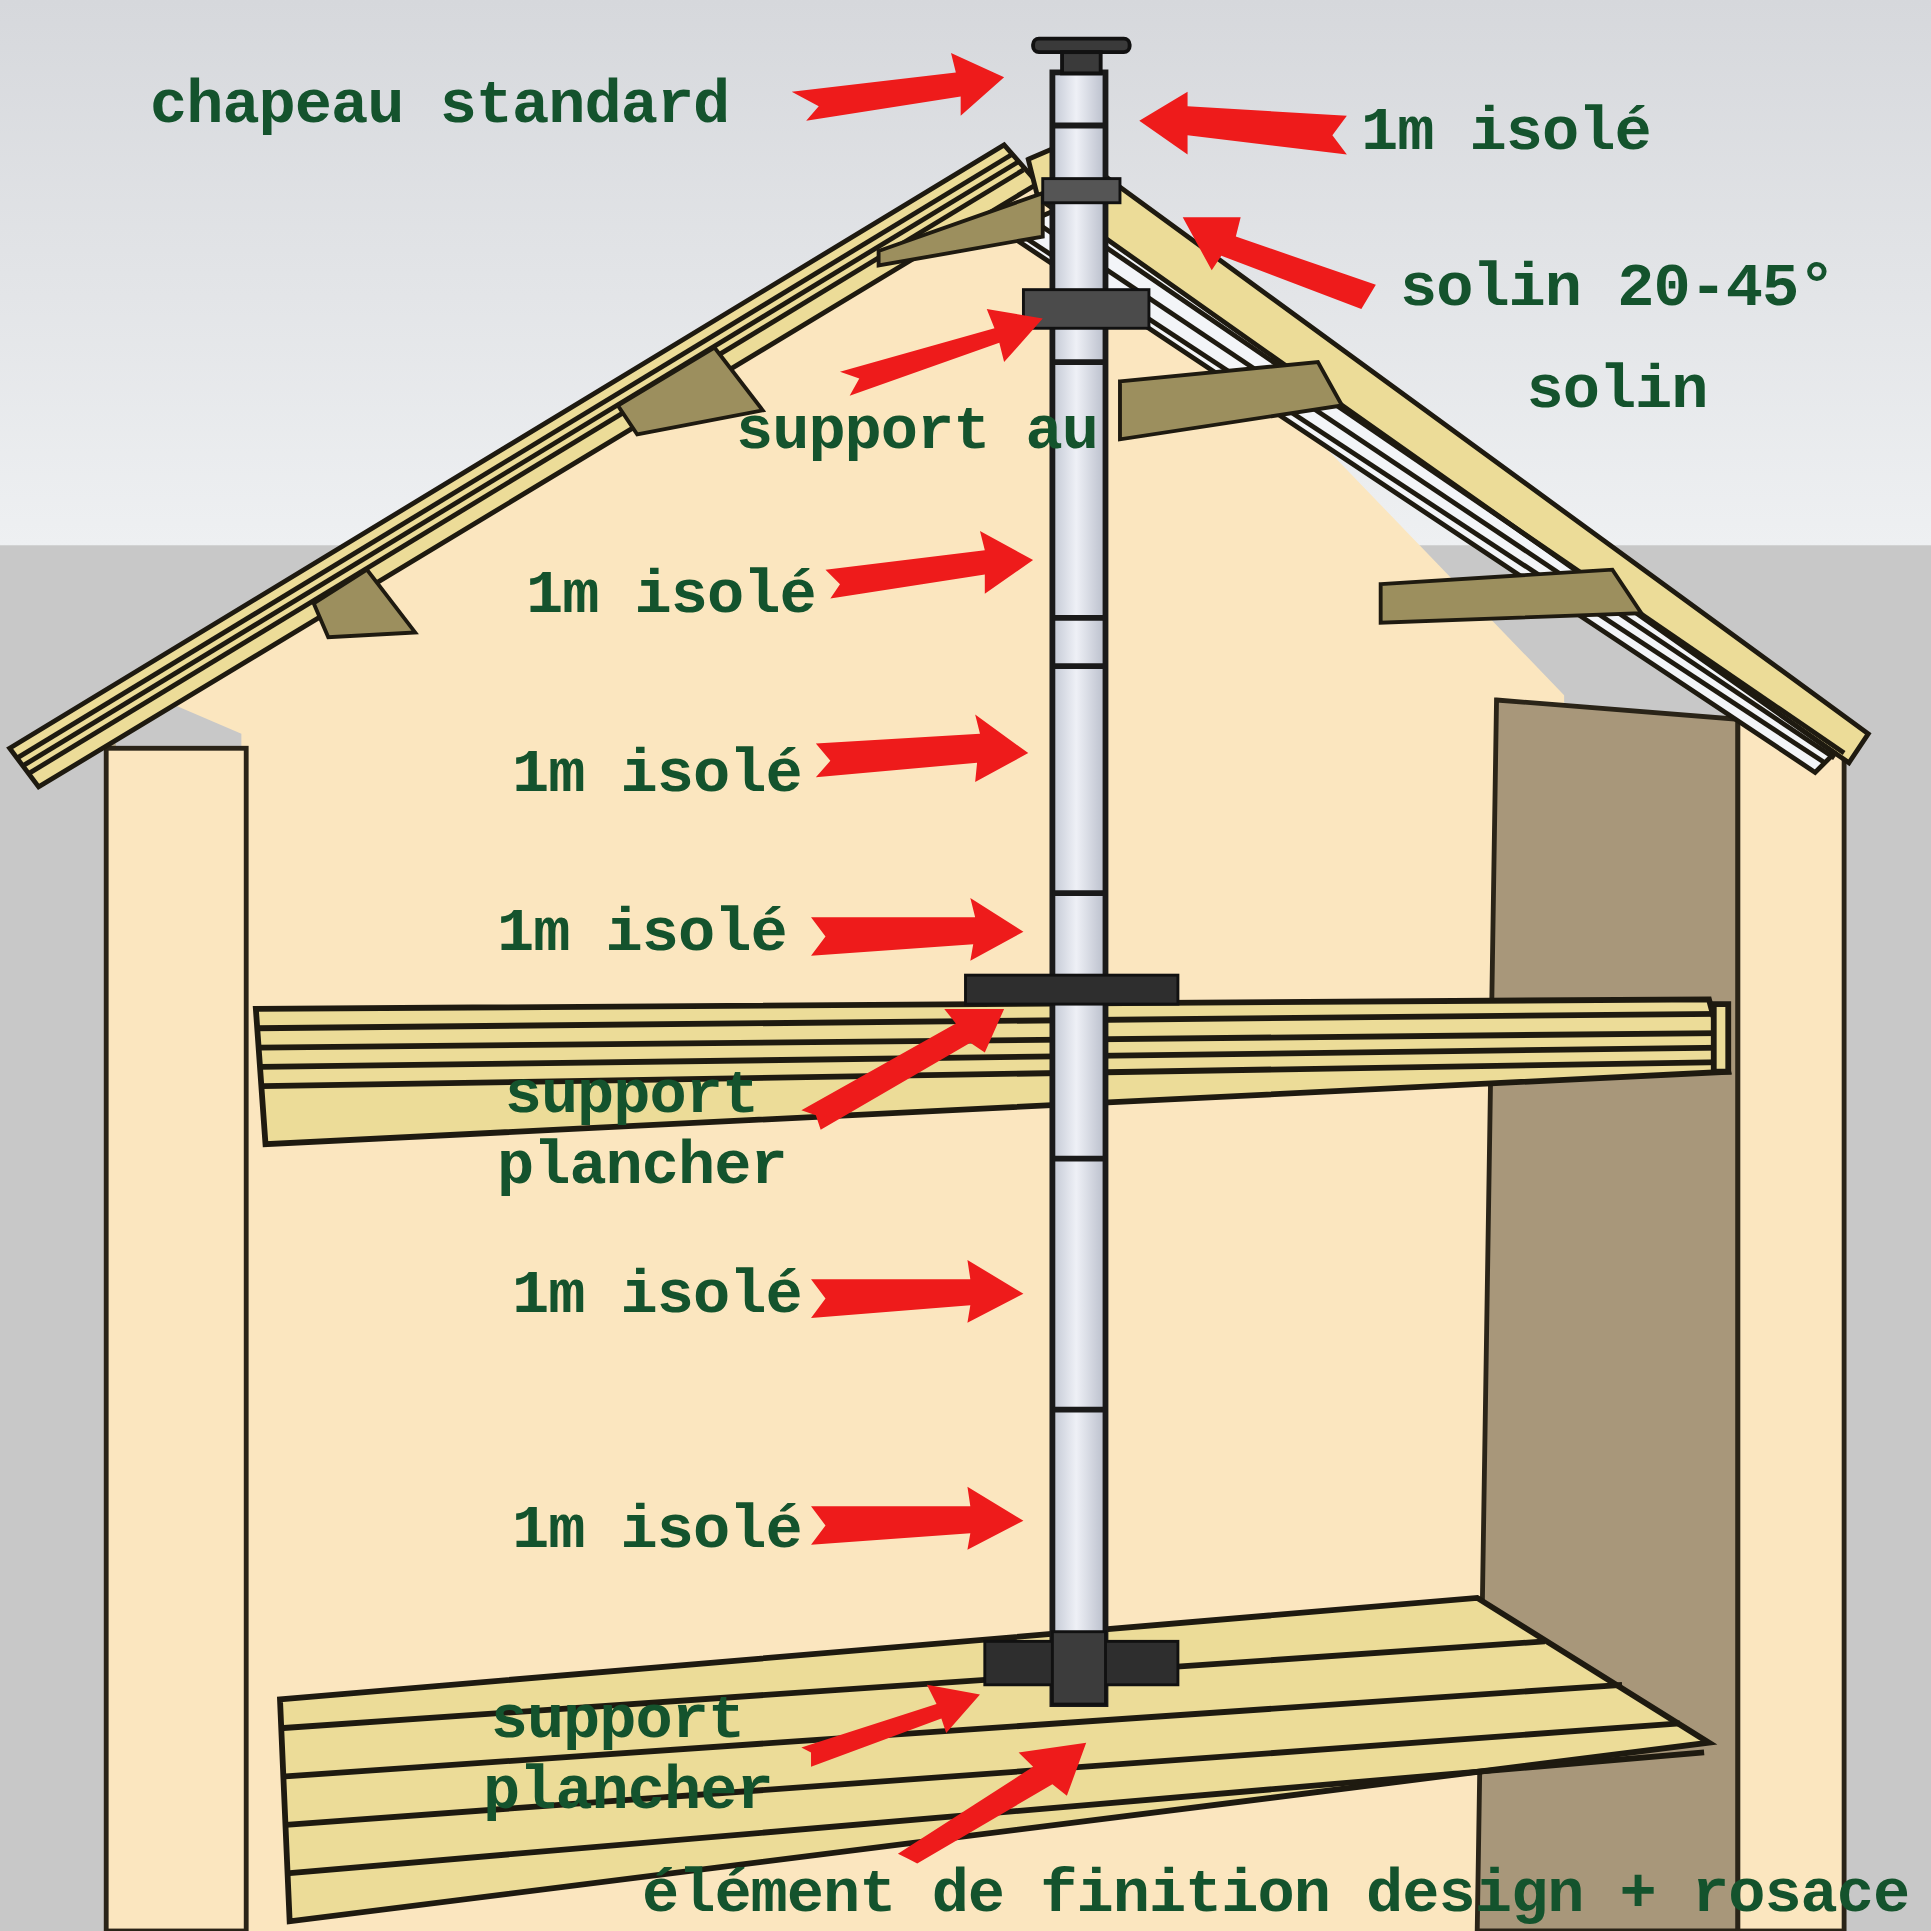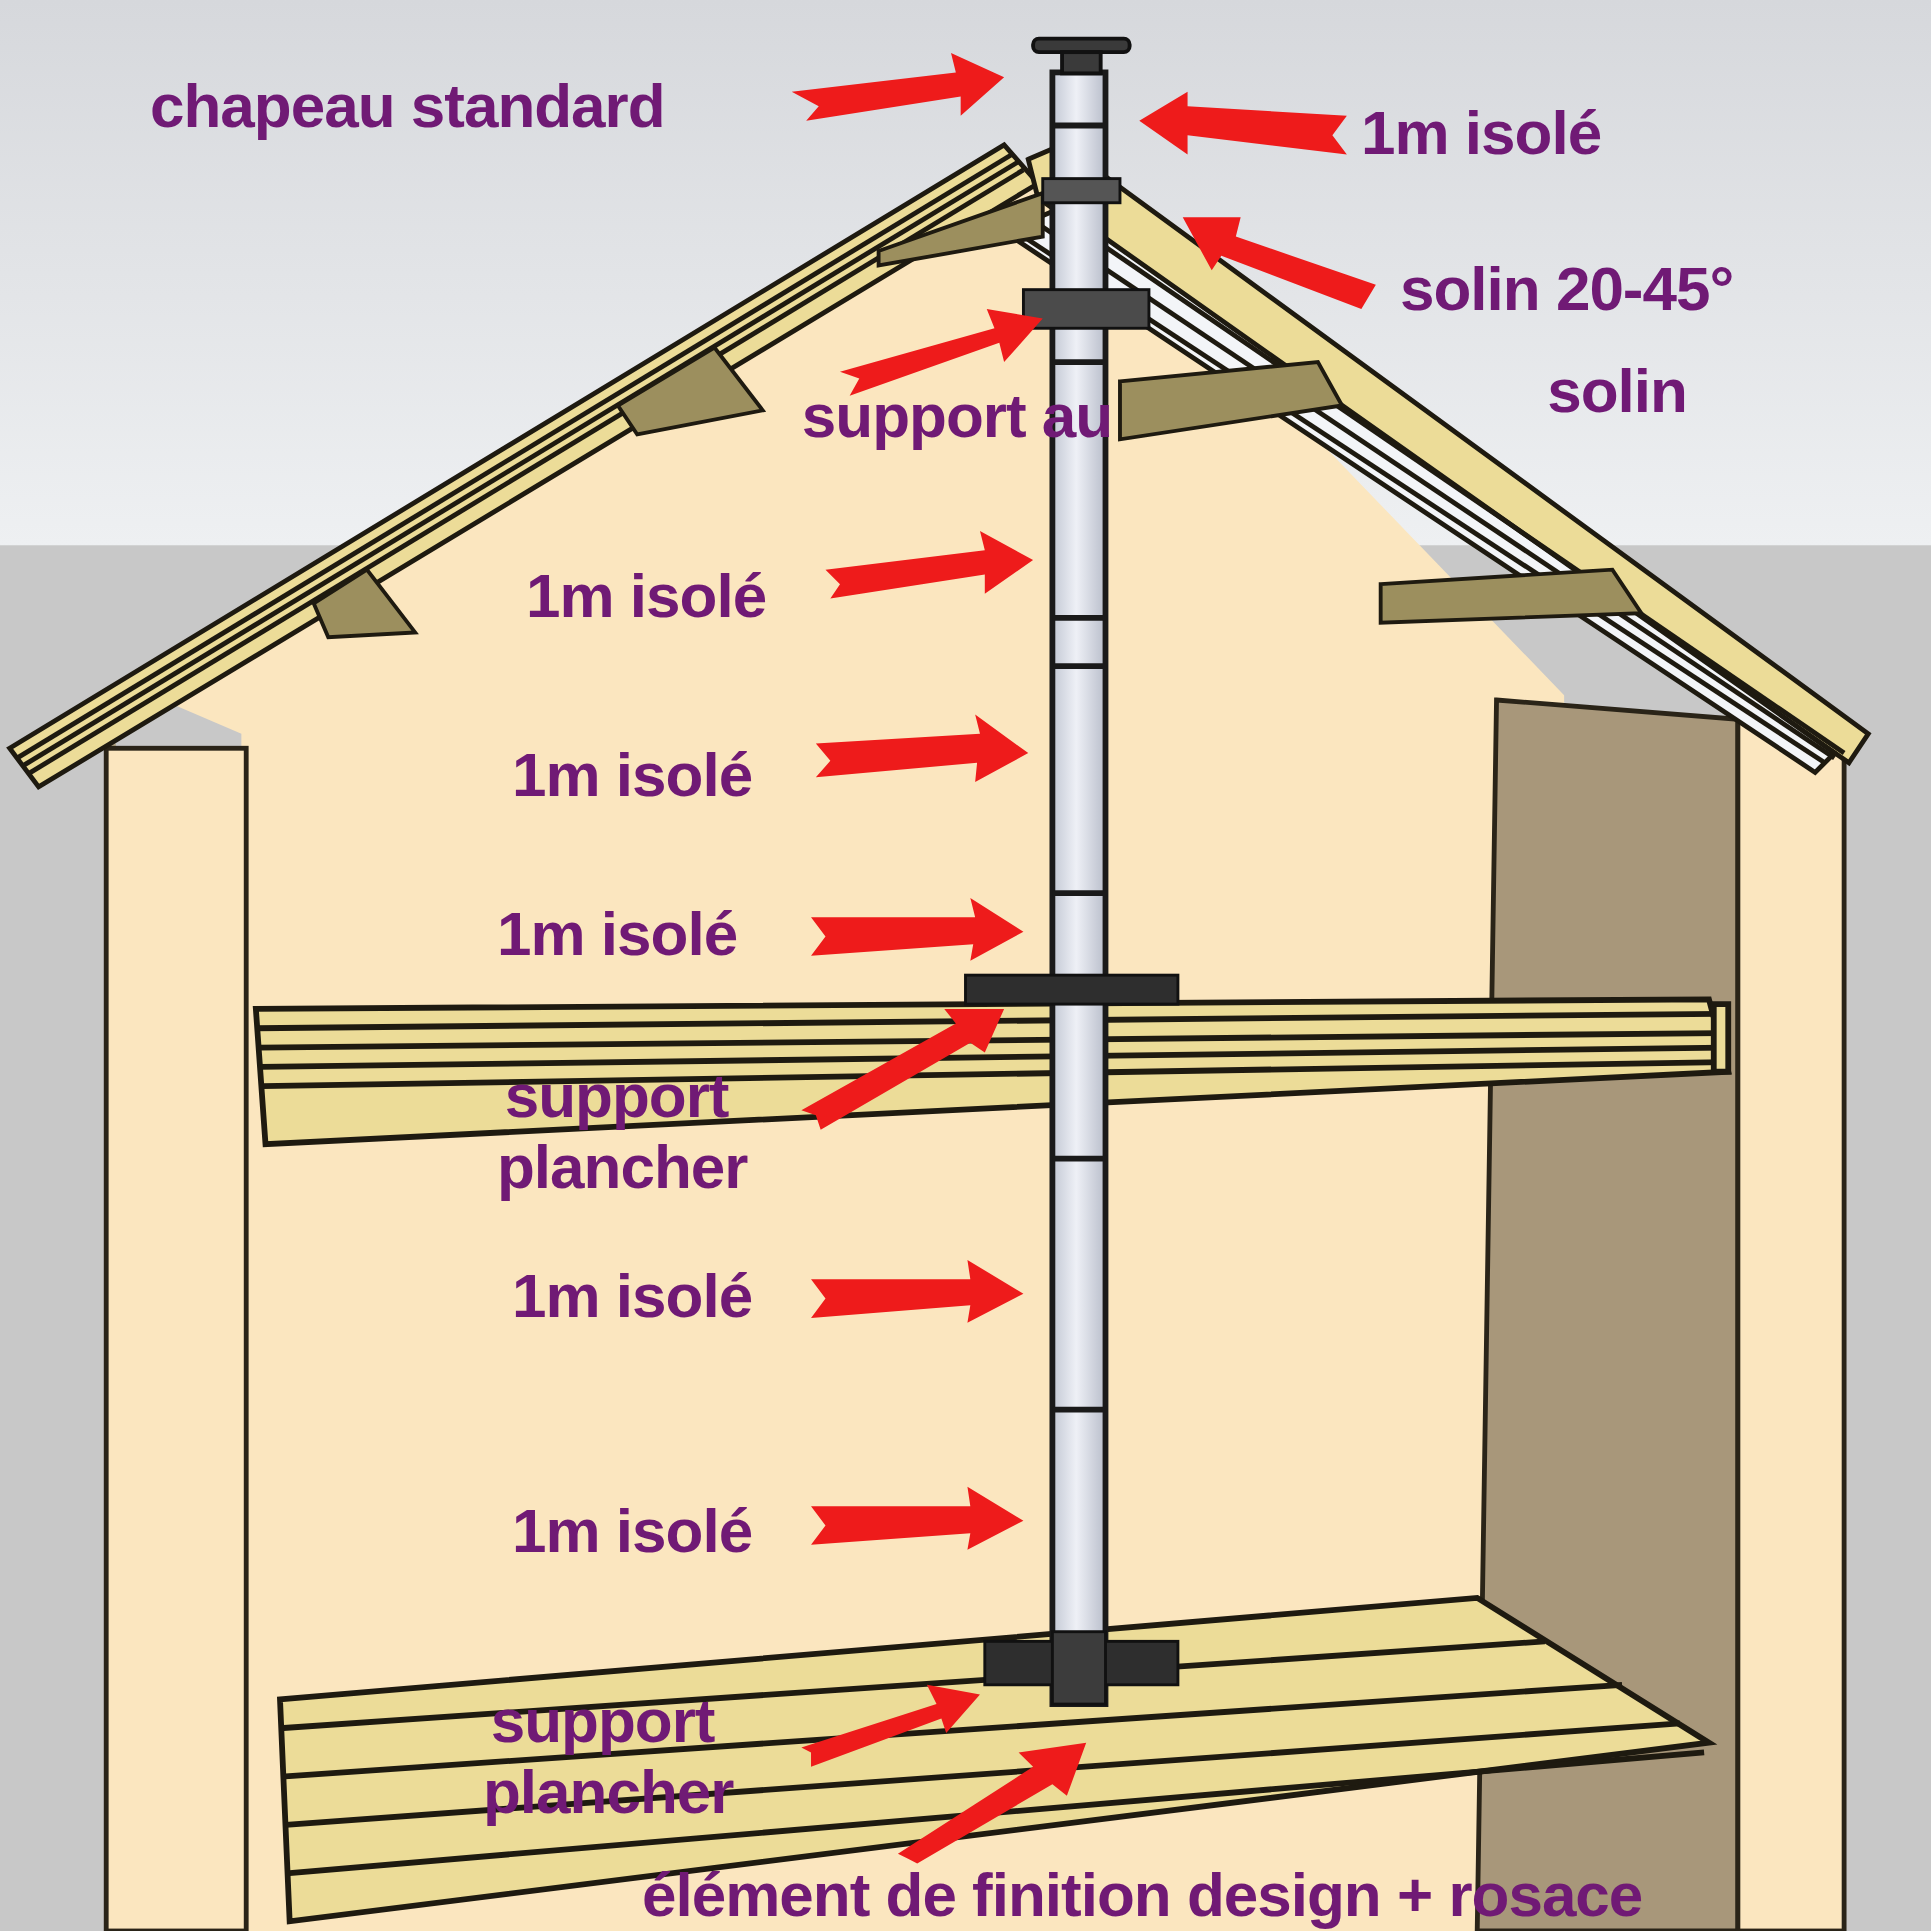--- a/index.html
+++ b/index.html
@@ -1,21 +1,21 @@
 <!DOCTYPE html>
 <html><head>
 <meta charset="utf-8">
 <style>
   html, body { margin:0; padding:0; }
   body { width:1931px; height:1931px; overflow:hidden; position:relative;
          background:#c9c9c9; font-family:"DejaVu Sans", sans-serif; }
   #scene { position:absolute; left:0; top:0; width:1931px; height:1931px; }
-  .lbl { position:absolute; color:#701a75; font-weight:bold; font-size:62px;
+  .lbl { position:absolute; color:#14532d; font-weight:bold; font-size:62px;
          line-height:71px; white-space:nowrap; letter-spacing:-1px;
-         font-family:Liberation Sans, sans-serif; }
+         font-family:Liberation Mono, monospace; }
   .lbl.center { text-align:center; }
 </style>
 </head>
 <body>
 
 <svg id="scene" viewBox="0 0 2000 2000" xmlns="http://www.w3.org/2000/svg">
   <defs>
     <linearGradient id="skyg" x1="0" y1="0" x2="0" y2="1">
       <stop offset="0" stop-color="#d6d8dc"></stop>
       <stop offset="1" stop-color="#eef0f2"></stop>
@@ -122,21 +122,21 @@
     <polygon points="930,1920 1070,1830 1055,1815 1125,1805 1105,1860 1090,1848 950,1930 940,1925"></polygon>
   </g>
 </svg>
 
 <div class="lbl" style="left:150px;top:70px;">chapeau standard</div>
 <div class="lbl" style="left:1361px;top:97px;">1m isolé</div>
 <div class="lbl" style="left:1400px;top:253px;">solin 20-45°</div>
 <div class="lbl center" style="left:1390px;top:355px;width:454px;">
   <div>solin</div>
 </div>
-<div class="lbl center" style="left:724px;top:380px;width:386px;margin-left:40px;">
+<div class="lbl center" style="left:724px;top:396px;width:386px;">
   <div>support au</div>
 </div>
 <div class="lbl" style="left:526px;top:560px;">1m isolé</div>
 <div class="lbl" style="left:512px;top:739px;">1m isolé</div>
 <div class="lbl" style="left:497px;top:898px;">1m isolé</div>
 <div class="lbl" style="left:497px;top:1060px;">
   <div style="padding-left:7.7px;">support</div>
   <div>plancher</div>
 </div>
 <div class="lbl" style="left:512px;top:1260px;">1m isolé</div>

